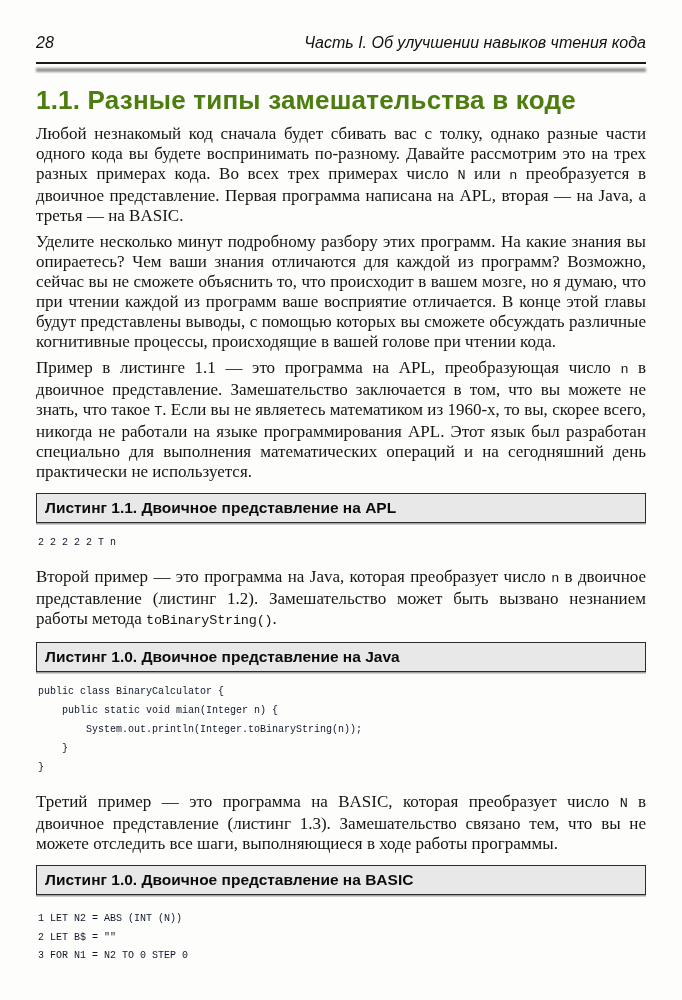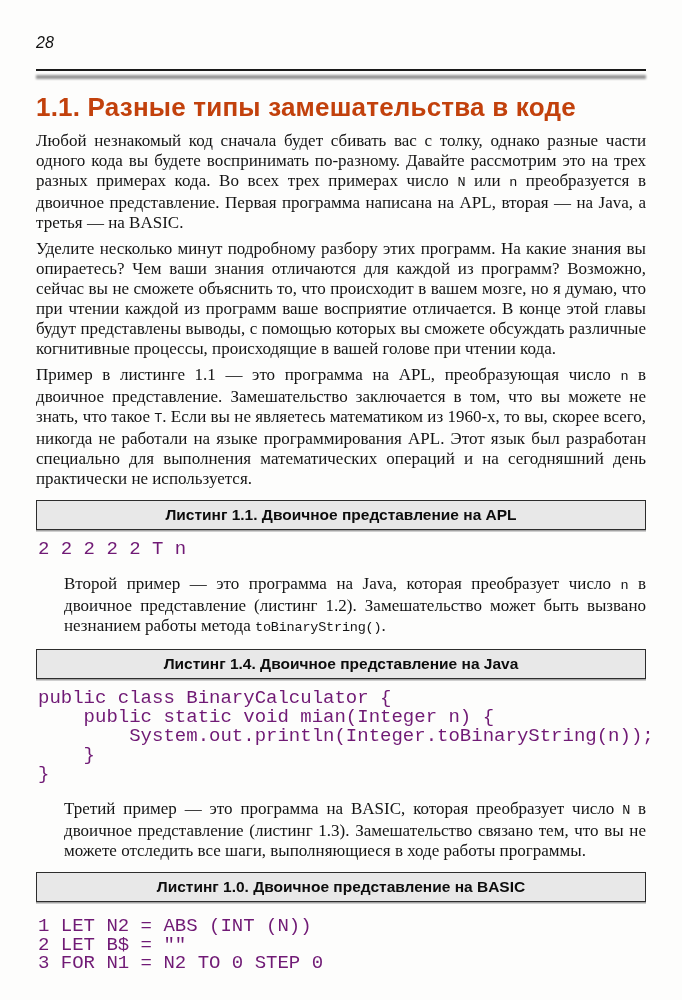--- a/index.html
+++ b/index.html
@@ -16,98 +16,98 @@
   
   .page-header {
     display: flex;
     justify-content: space-between;
     align-items: flex-end;
     font-family: "Liberation Sans", sans-serif;
     font-style: italic;
     font-size: 16px;
     line-height: 18px;
     color: #121212;
-    padding-bottom: 17px;
+    padding-bottom: 10px;
     border-bottom: 2px solid #1a1a1a;
   }
   .page-header .pnum { font-style: italic; }
   .rule-shadow {
     height: 4px;
     background: #949494;
     filter: blur(1.1px);
     margin-top: 4px;
   }
   
   h1.section-title {
     font-family: "Liberation Sans", sans-serif;
     font-weight: bold;
     font-size: 26px;
     line-height: 30px;
     letter-spacing: 0.2px;
-    color: #c2410c;
+    color: #4d7c0f;
     margin: 13px 0 9px 0;
   }
   
   p.body-par {
     font-size: 17px;
     line-height: 20px;
     text-align: justify;
     margin: 0 0 6px 0;
   }
-  p.body-par.after-code { margin-top: 15px; margin-left: 28px; }
+  p.body-par.after-code { margin-top: 15px; }
   .mono {
     font-family: "Liberation Mono", monospace;
     font-size: 13.5px;
     letter-spacing: -0.2px;
   }
   
   .listing-header {
     margin-top: 11px;
     background: #e8e8e8;
     border: 1.5px solid #2d2d2d;
     box-shadow: 0 1.5px 0 rgba(90,90,90,0.55);
     padding: 5px 8px 6px 8px;
     font-family: "Liberation Sans", sans-serif;
     font-weight: bold;
     font-size: 15.5px;
     line-height: 17px;
     color: #0c0c0c;
-    text-align: center;
   }
   
   pre.code-block {
     margin: 10px 0 0 2px;
     font-family: "Liberation Mono", monospace;
-    font-size: 19px;
+    font-size: 10px;
     line-height: 19px;
-    color: #701a75;
+    color: #0f172a;
     white-space: pre;
   }
   pre.code-block.basic { line-height: 18.5px; margin-top: 15px; }
 </style>
 </head>
 <body>
 
 <div class="page-header">
   <span class="pnum">28</span>
+  <span>Часть I. Об улучшении навыков чтения кода</span>
 </div>
 <div class="rule-shadow"></div>
 
 <h1 class="section-title">1.1. Разные типы замешательства в коде</h1>
 
 <p class="body-par">Любой незнакомый код сначала будет сбивать вас с толку, однако разные части одного кода вы будете воспринимать по-разному. Давайте рассмотрим это на трех разных примерах кода. Во всех трех примерах число <span class="mono">N</span> или <span class="mono">n</span> преобразуется в двоичное представление. Первая программа написана на APL, вторая — на Java, а третья — на BASIC.</p>
 <p class="body-par">Уделите несколько минут подробному разбору этих программ. На какие знания вы опираетесь? Чем ваши знания отличаются для каждой из программ? Возможно, сейчас вы не сможете объяснить то, что происходит в вашем мозге, но я думаю, что при чтении каждой из программ ваше восприятие отличается. В конце этой главы будут представлены выводы, с помощью которых вы сможете обсуждать различные когнитивные процессы, происходящие в вашей голове при чтении кода.</p>
 <p class="body-par">Пример в листинге 1.1 — это программа на APL, преобразующая число <span class="mono">n</span> в двоичное представление. Замешательство заключается в том, что вы можете не знать, что такое <span class="mono">T</span>. Если вы не являетесь математиком из 1960-х, то вы, скорее всего, никогда не работали на языке программирования APL. Этот язык был разработан специально для выполнения математических операций и на сегодняшний день практически не используется.</p>
 
 <div class="listing-header">Листинг 1.1. Двоичное представление на APL</div>
 <pre class="code-block">2 2 2 2 2 T n</pre>
 
 <p class="body-par after-code">Второй пример — это программа на Java, которая преобразует число <span class="mono">n</span> в двоичное представление (листинг 1.2). Замешательство может быть вызвано незнанием работы метода <span class="mono">toBinaryString()</span>.</p>
 
-<div class="listing-header">Листинг 1.4. Двоичное представление на Java</div>
+<div class="listing-header">Листинг 1.0. Двоичное представление на Java</div>
 <pre class="code-block">public class BinaryCalculator {
     public static void mian(Integer n) {
         System.out.println(Integer.toBinaryString(n));
     }
 }</pre>
 
 <p class="body-par after-code">Третий пример — это программа на BASIC, которая преобразует число <span class="mono">N</span> в двоичное представление (листинг 1.3). Замешательство связано тем, что вы не можете отследить все шаги, выполняющиеся в ходе работы программы.</p>
 
 <div class="listing-header">Листинг 1.0. Двоичное представление на BASIC</div>
 <pre class="code-block basic">1 LET N2 = ABS (INT (N))

